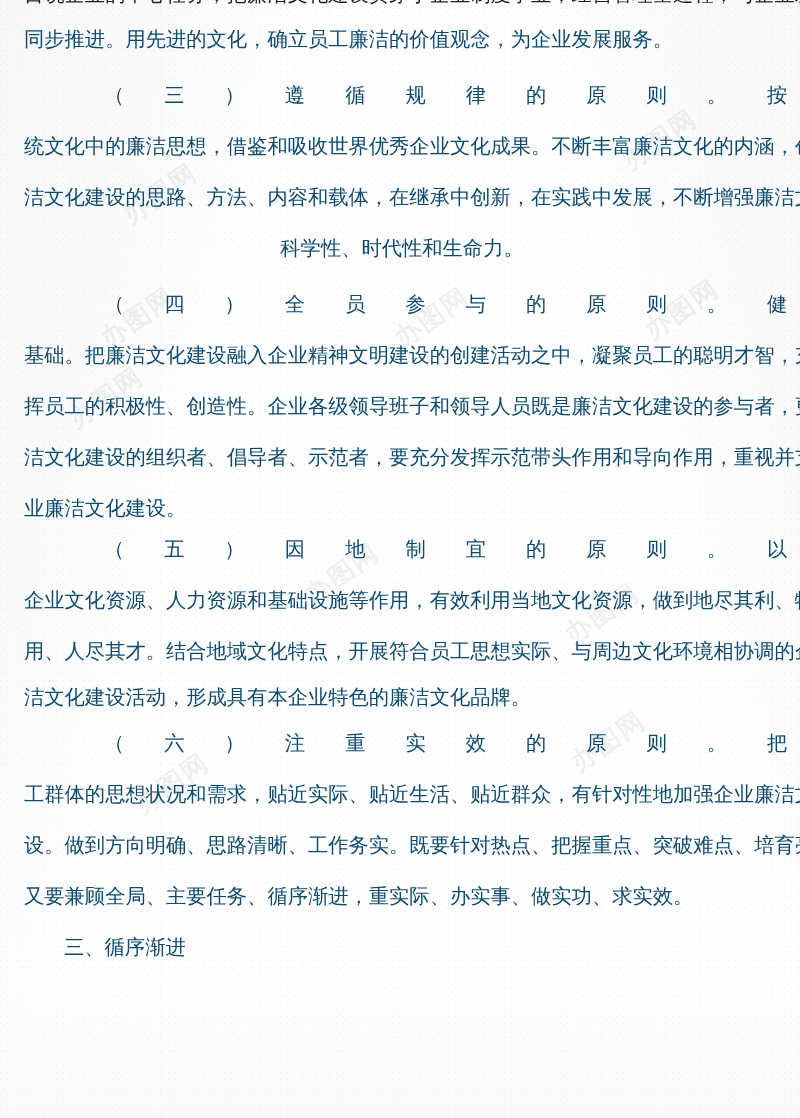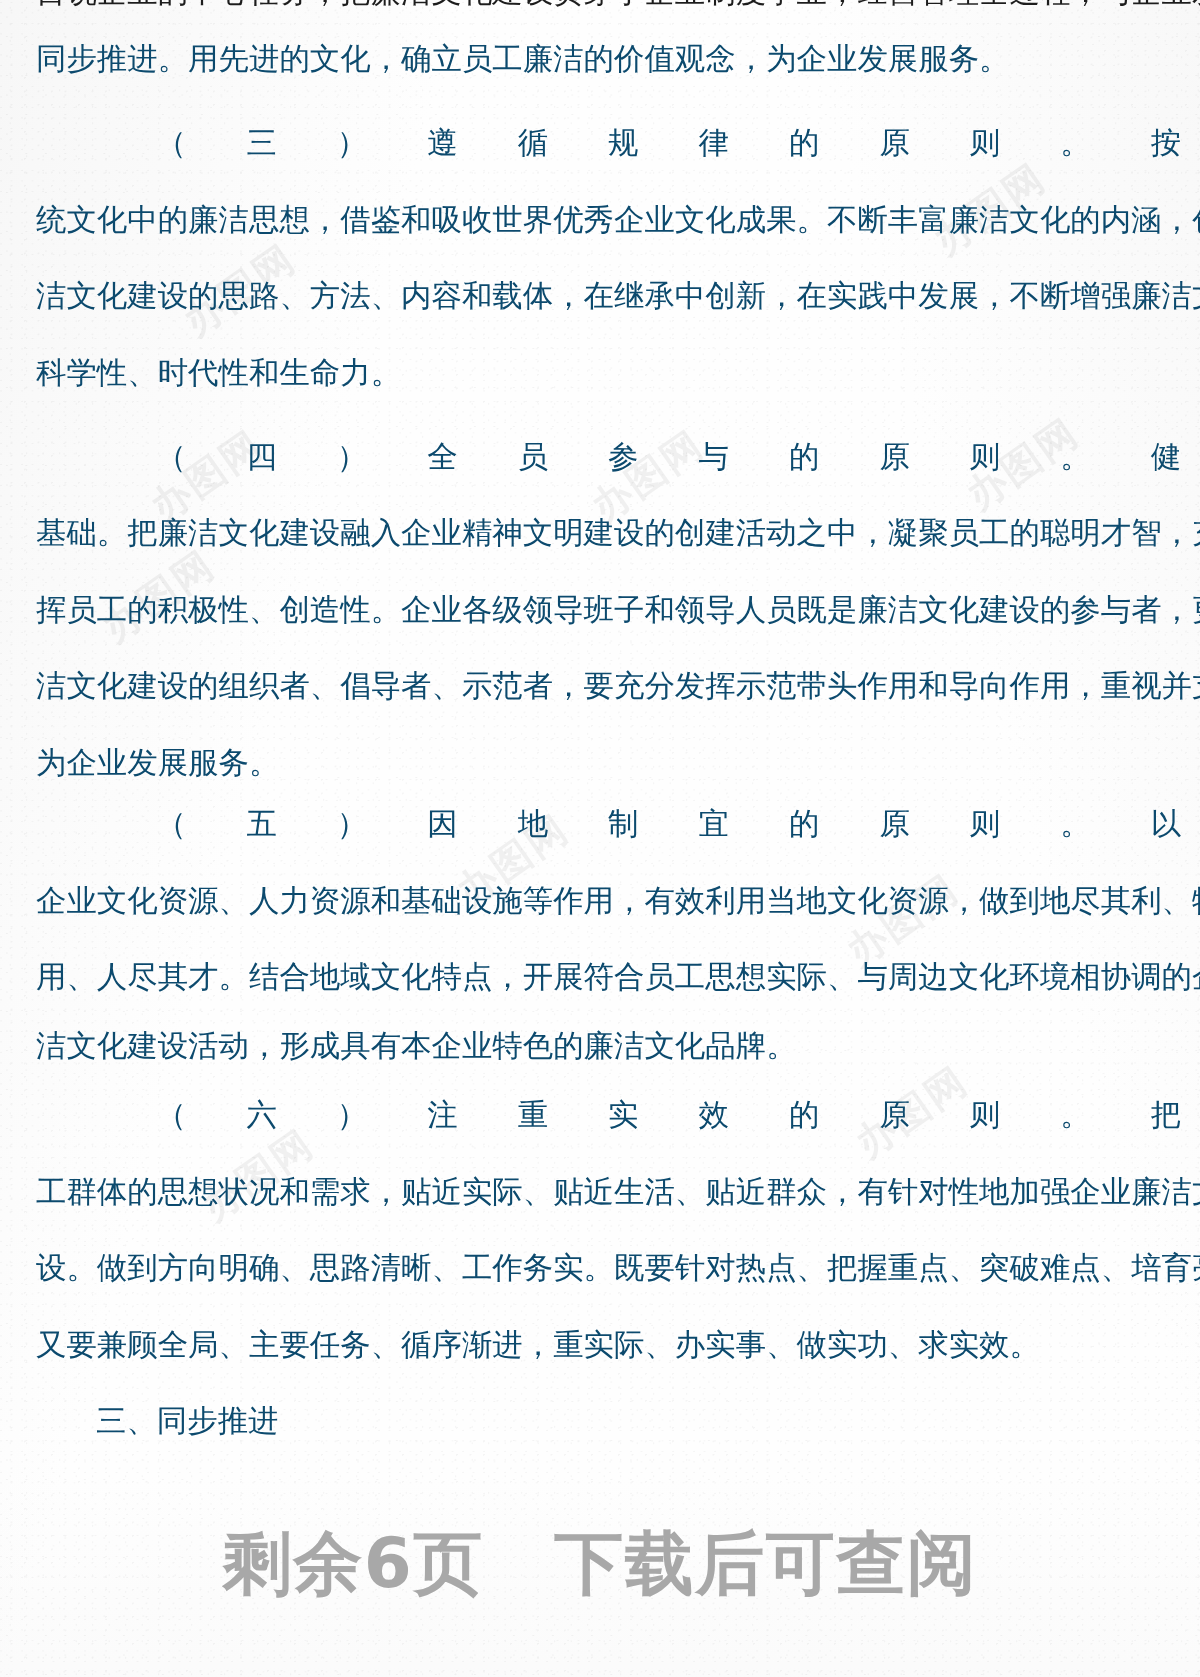--- a/index.html
+++ b/index.html
@@ -295,21 +295,21 @@
         <span>展</span>
         <span>，</span>
         <span>不</span>
         <span>断</span>
         <span>增</span>
         <span>强</span>
         <span>廉</span>
         <span>洁</span>
         <span>文</span>
       </div>
-    <div class="line" style="top:231px;">科学性、时代性和生命力。</div>
+    <div class="line" style="top:231px;text-align:center;">科学性、时代性和生命力。</div>
     <div class="line indent just" style="top:287px;">
         <span style="width: 40px; flex: 0 0 40px;"></span>
         <span>（</span>
         <span>四</span>
         <span>）</span>
         <span>全</span>
         <span>员</span>
         <span>参</span>
         <span>与</span>
         <span>的</span>
@@ -435,21 +435,21 @@
         <span>导</span>
         <span>向</span>
         <span>作</span>
         <span>用</span>
         <span>，</span>
         <span>重</span>
         <span>视</span>
         <span>并</span>
         <span>支</span>
       </div>
-    <div class="line" style="top:491px;">为企业发展服务。</div>
+    <div class="line" style="top:491px;">业廉洁文化建设。</div>
     <div class="line indent just" style="top:532px;">
         <span style="width: 40px; flex: 0 0 40px;"></span>
         <span>（</span>
         <span>五</span>
         <span>）</span>
         <span>因</span>
         <span>地</span>
         <span>制</span>
         <span>宜</span>
         <span>的</span>
@@ -634,20 +634,19 @@
         <span>突</span>
         <span>破</span>
         <span>难</span>
         <span>点</span>
         <span>、</span>
         <span>培</span>
         <span>育</span>
         <span>亮</span>
       </div>
     <div class="line" style="top:879px;">又要兼顾全局、主要任务、循序渐进，重实际、办实事、做实功、求实效。</div>
-    <div class="line indent" style="top:930px;">三、同步推进</div>
+    <div class="line indent" style="top:930px;">三、循序渐进</div>
   </div>
 
   <div class="grain"></div>
 
-  <div class="notice">剩余6页　下载后可查阅</div>
 
 </div>
 
 </body></html>

